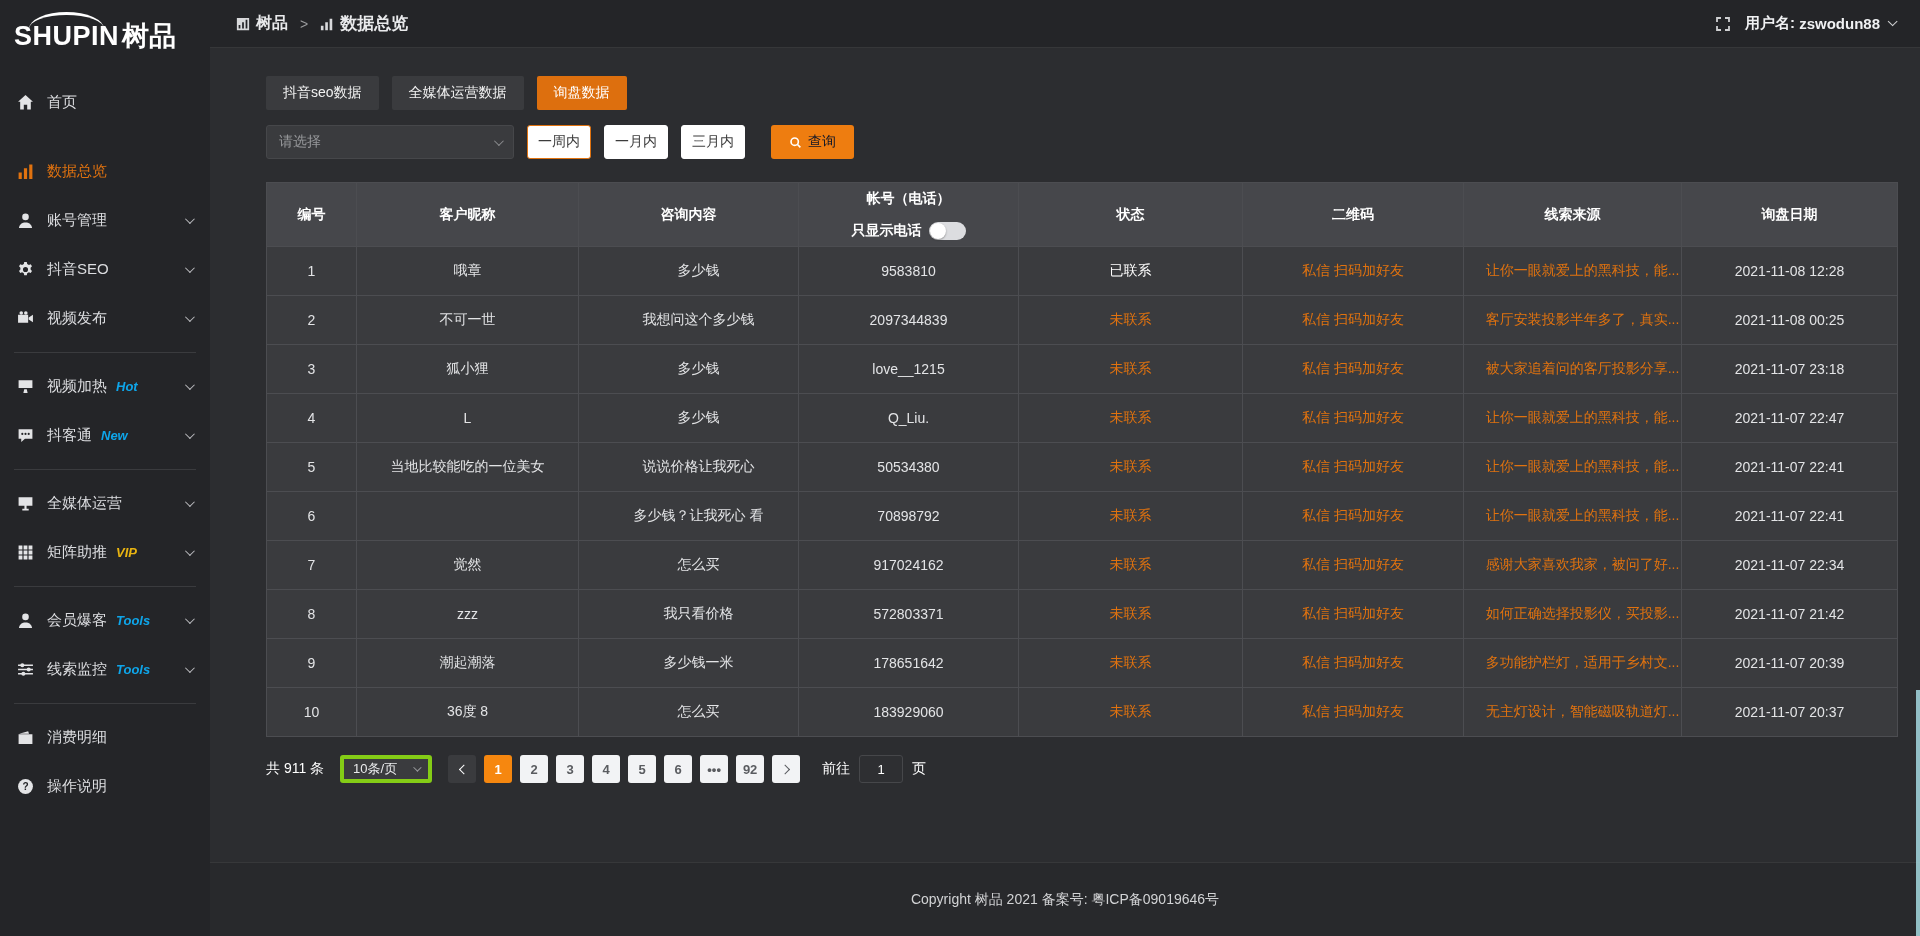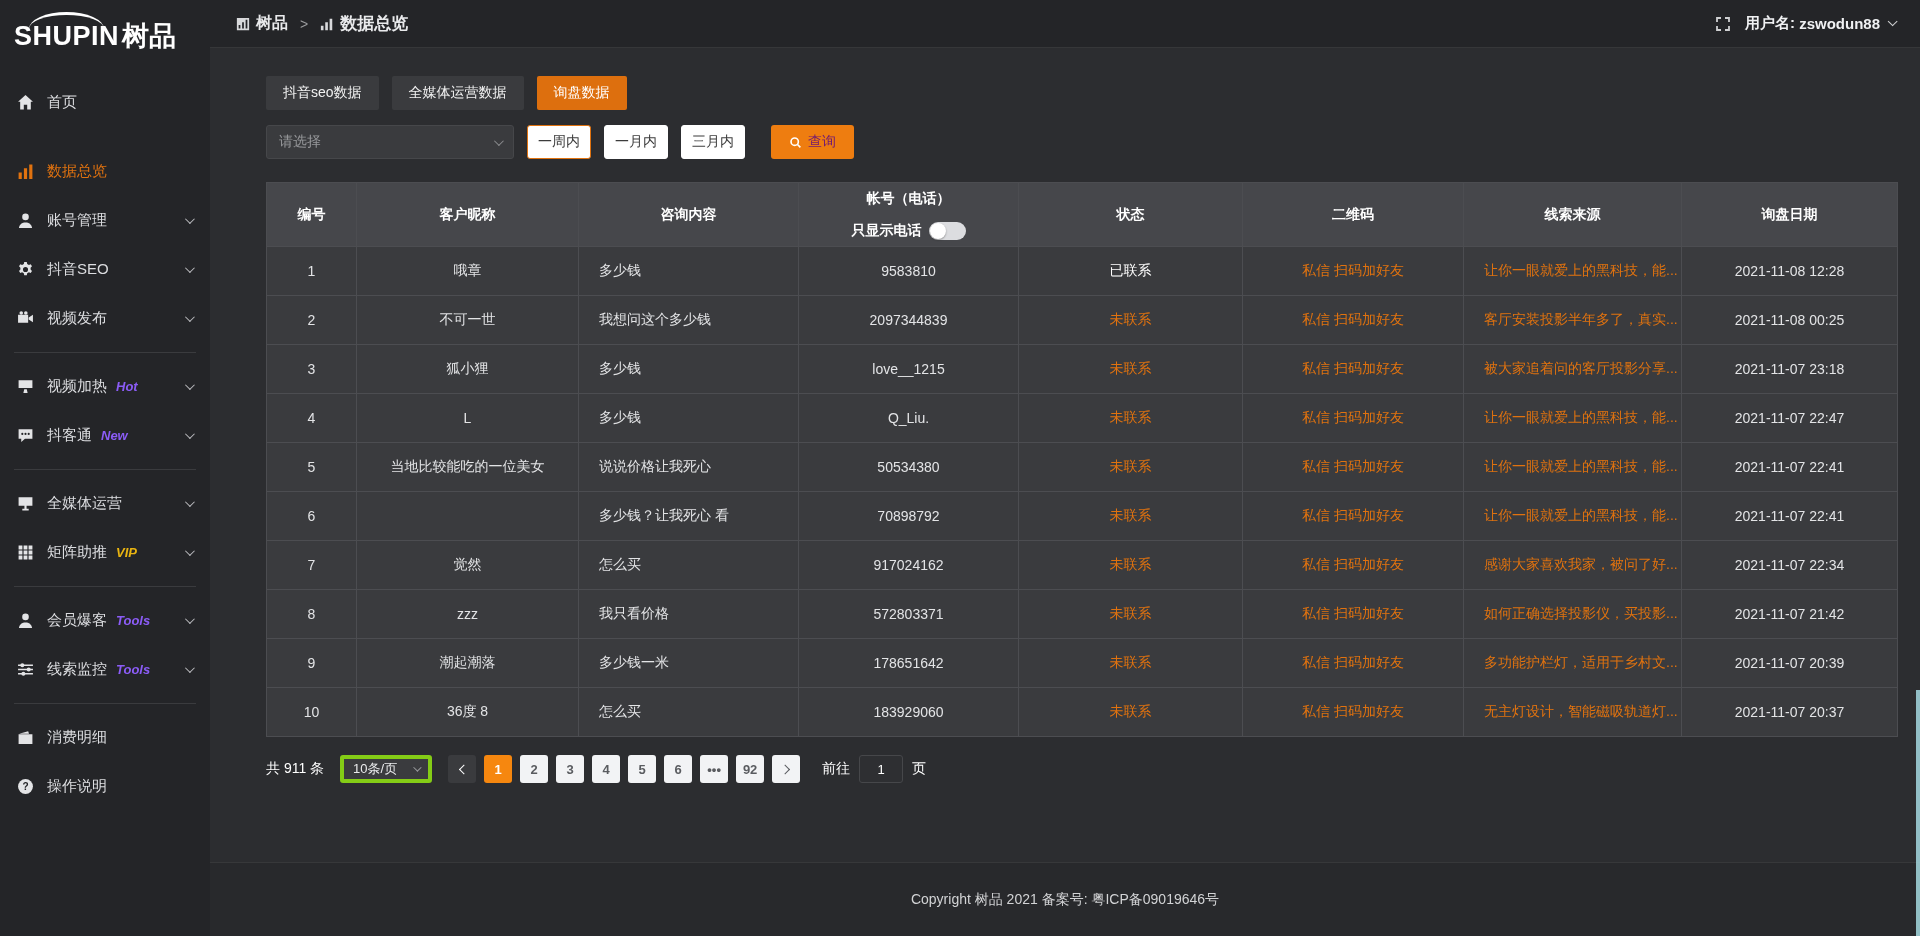--- a/index.html
+++ b/index.html
@@ -16,21 +16,21 @@
   .logo-en { font-size:27px; font-weight:800; color:#fff; letter-spacing:0.5px; position:relative; }
   .logo-en::before { content:""; position:absolute; left:14%; top:-9px; width:72%; height:14px;
     border-top:3px solid #fff; border-radius:50% 50% 0 0 / 100% 100% 0 0; }
   .logo-cn { font-size:27px; font-weight:800; color:#fff; margin-left:3px; }
   .menu { padding-top:8px; }
   .side-item { display:flex; align-items:center; height:49px; padding:0 16px; cursor:pointer; color:#dcdde0; font-size:15px; position:relative; }
   .side-item .ic { width:18px; height:18px; margin-right:13px; display:inline-flex; align-items:center; justify-content:center; color:#e3e4e6; }
   .side-item .ic svg { width:17px; height:17px; fill:currentColor; }
   .side-item.active, .side-item.active .ic { color:#e0720f; }
   .side-item .badge { margin-left:9px; font-size:13px; font-weight:bold; font-style:italic; }
-  .badge-red { color:#8b5cf6; }
+  .badge-red { color:#0ea5e9; }
   .badge-gold { color:#eab511; }
   .side-item .chev { position:absolute; right:18px; width:7px; height:7px; border-right:1.6px solid #b9babd; border-bottom:1.6px solid #b9babd; transform:rotate(45deg) translateY(-2px); }
   .side-divider { height:1px; background:#3a3b3e; margin:9px 14px; }
   .gap-lg { margin-top:20px; }
 
   
   .main { flex:1; display:flex; flex-direction:column; height:100%; }
   .topbar { height:48px; flex:0 0 48px; background:#242528; border-bottom:1px solid #363739;
     display:flex; align-items:center; justify-content:space-between; padding:0 26px; }
   .crumbs { display:flex; align-items:center; color:#e9eaec; }
@@ -53,31 +53,31 @@
   .tab.active { background:#dd6f0e; color:#fff; }
 
   
   .filters { display:flex; align-items:flex-end; margin-top:15px; }
   .select { width:248px; height:34px; background:#3a3b3e; border:1px solid #46474a; border-radius:3px;
     display:flex; align-items:center; justify-content:space-between; padding:0 12px; color:#97989b; cursor:pointer; }
   .select .chev-dn { width:7px; height:7px; border-right:1.6px solid #8a8b8e; border-bottom:1.6px solid #8a8b8e; transform:rotate(45deg) translateY(-2px); }
   .range-btn { height:34px; width:64px; margin-left:13px; background:#fff; border:1px solid #fff; border-radius:3px;
     color:#3c3c3c; font-size:14px; cursor:pointer; font-family:inherit; }
   .range-btn.selected { border:1px solid #e0720f; }
-  .query-btn { height:34px; margin-left:26px; padding:0 18px; background:#ee7d10; color:#701a75; border:none; border-radius:3px;
+  .query-btn { height:34px; margin-left:26px; padding:0 18px; background:#ee7d10; color:#0f172a; border:none; border-radius:3px;
     font-size:14px; cursor:pointer; display:inline-flex; align-items:center; gap:6px; font-family:inherit; }
   .query-btn svg { width:13px; height:13px; fill:none; stroke:#fff; stroke-width:2; }
 
   
   .table-wrap { margin-top:23px; }
   table { border-collapse:collapse; table-layout:fixed; width:1631px; background:#3a3b3e; }
   th, td { border:1px solid #4c4d51; text-align:center; vertical-align:middle; }
   th { background:#46474b; height:64px; font-size:14px; color:#fff; font-weight:bold; }
   td { height:49px; font-size:14px; color:#e3e4e6; }
-  td.left, th.left { text-align:left; padding-left:20px; }
+  td.left, th.left { text-align:center; padding-left:20px; }
   .orange { color:#e0720f; }
   .status-pending { color:#e0720f; }
   .status-contacted { color:#fff; }
   .src { color:#e0720f; white-space:nowrap; overflow:hidden; }
   .th-sub { display:flex; align-items:center; justify-content:center; gap:7px; margin-top:14px; font-weight:bold; }
   .toggle { width:37px; height:18px; background:#dcdde0; border-radius:10px; position:relative; cursor:pointer; display:inline-block; }
   .toggle::after { content:""; position:absolute; left:1px; top:1px; width:16px; height:16px; background:#fff; border-radius:50%; box-shadow:0 1px 2px rgba(0,0,0,.35); }
 
   
   .pager { display:flex; align-items:center; margin-top:18px; color:#fff; }

